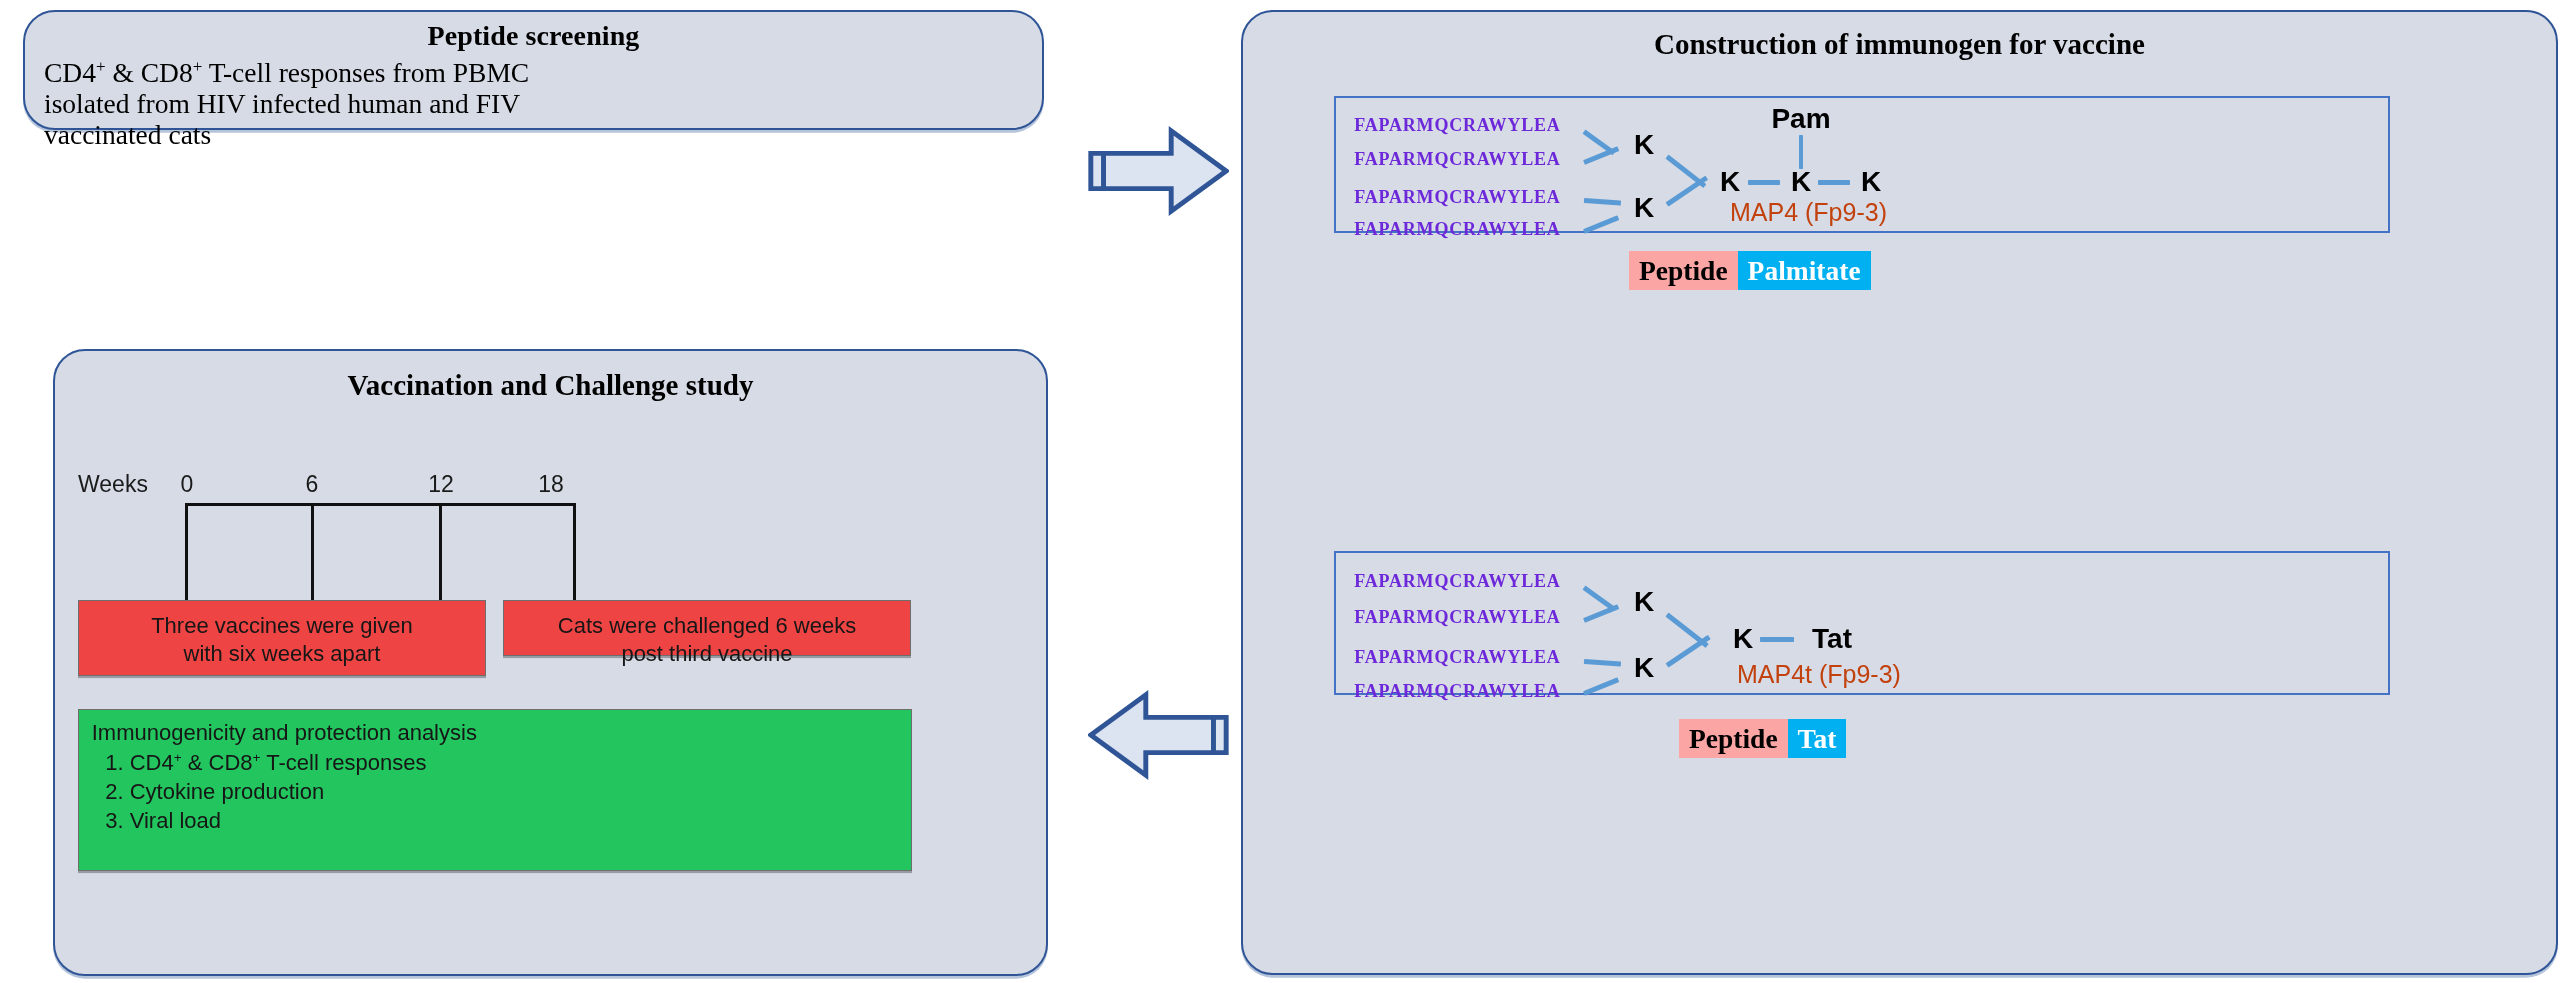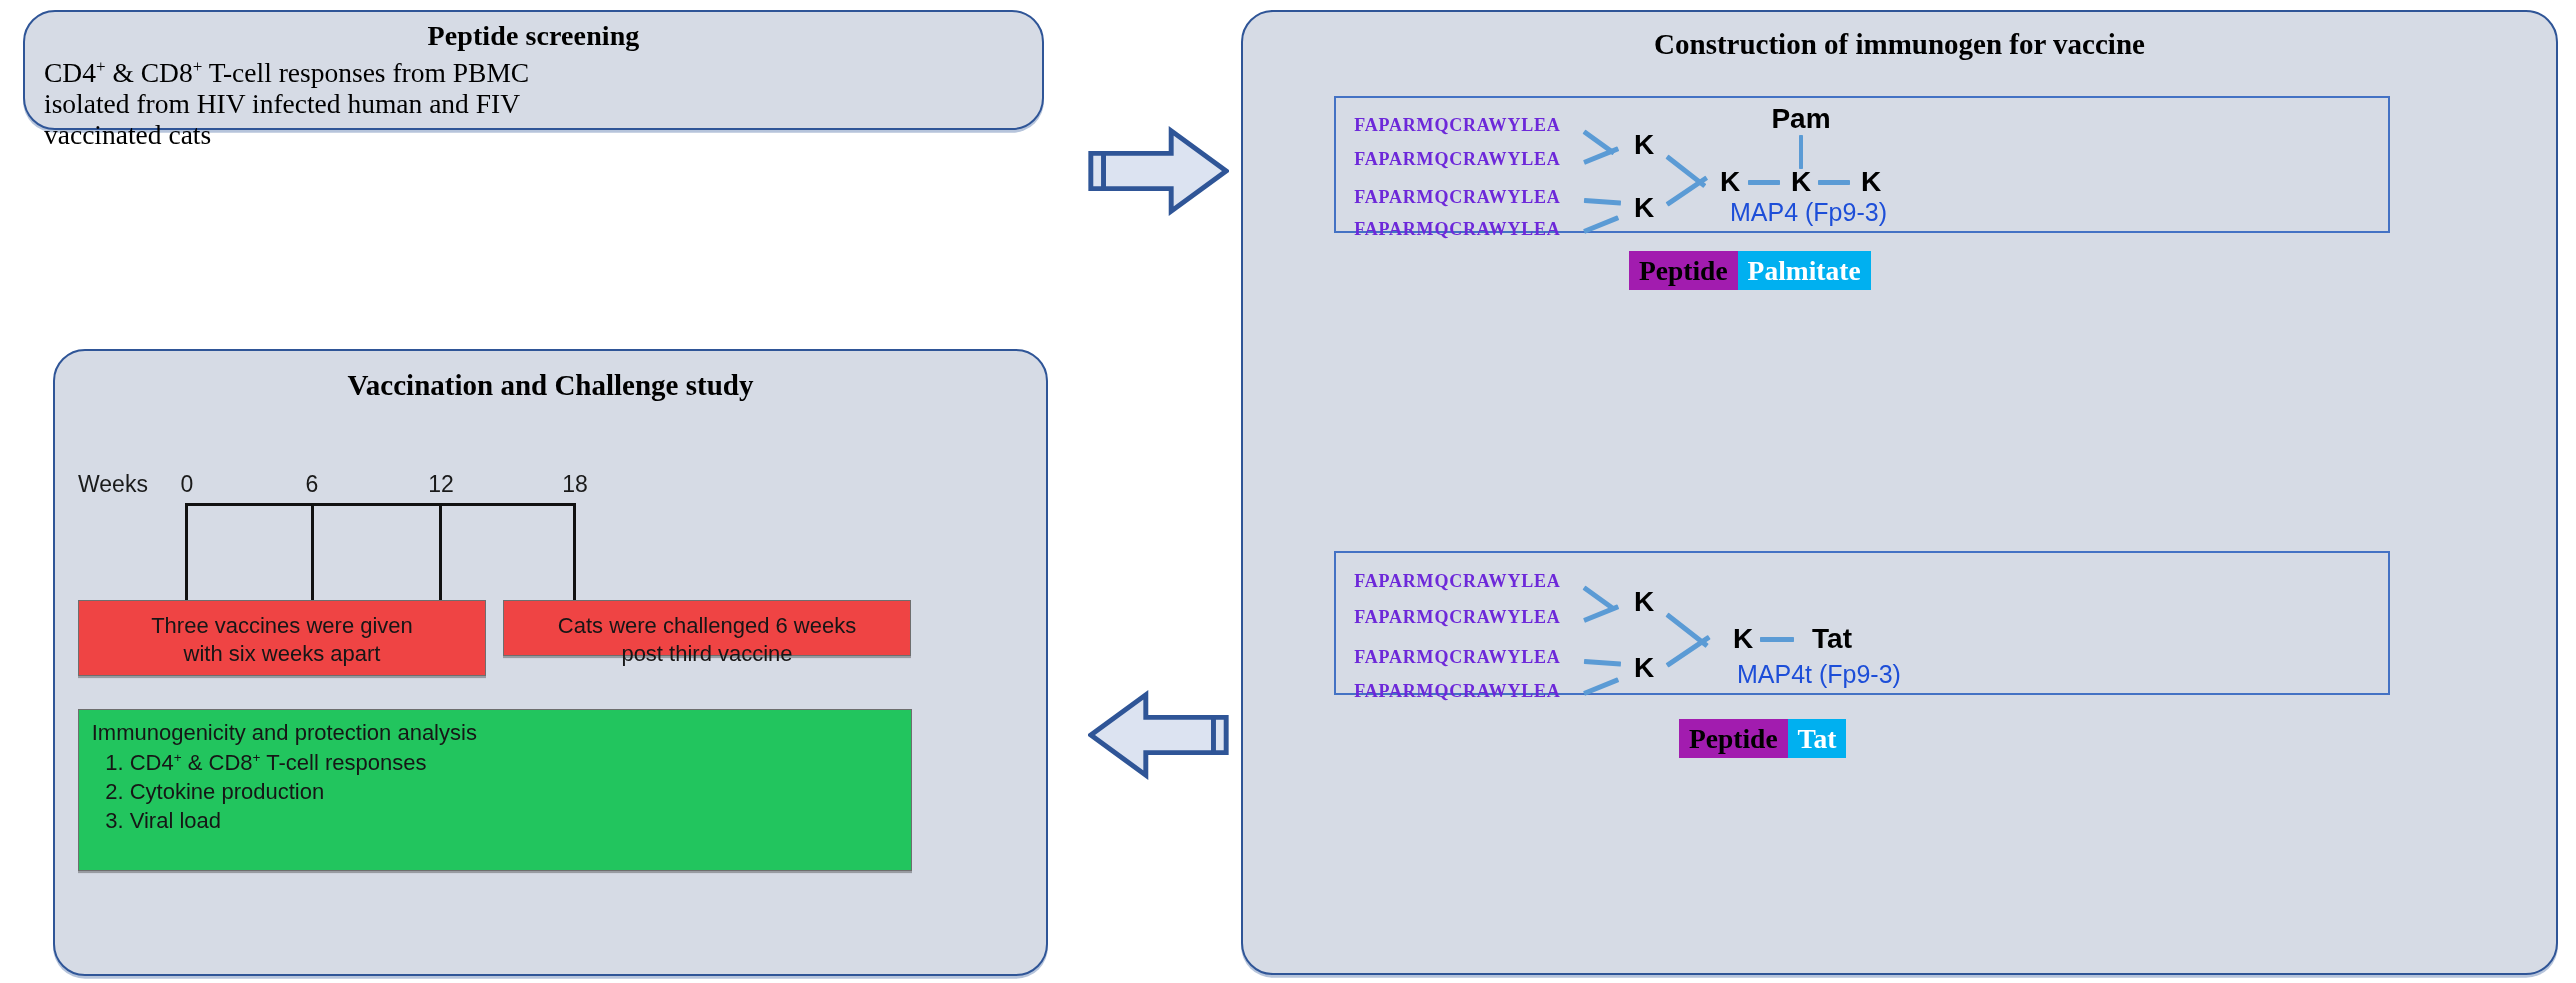--- a/index.html
+++ b/index.html
@@ -155,39 +155,39 @@
   .bond-v {
     position: absolute;
     background: #5b9bd5;
     width: 3.5px;
     border-radius: 0.7px;
   }
   .map-label {
     position: absolute;
     font-family: "Liberation Sans", sans-serif;
     font-size: 25px;
-    color: #1d4ed8;
+    color: #c2410c;
     white-space: nowrap;
   }
 
   
   .legend {
     position: absolute;
     display: flex;
     height: 39px;
   }
   .legend span {
     display: flex; align-items: center; justify-content: center;
     font-family: "Liberation Serif", serif;
     font-weight: bold;
     font-size: 27.5px;
     padding: 0 10px;
     box-sizing: border-box;
   }
-  .chip-peptide { background: #a21caf; color: #000; }
+  .chip-peptide { background: #fca5a5; color: #000; }
   .chip-mod     { background: #00b0f0; color: #fff; }
   #legend-top    { left: 386px; top: 239px; }
   #legend-bottom { left: 436px; top: 707px; }
 
   
   .block-arrow { position: absolute; }
   #arrow-right { left: 1088px; top: 125px; width: 141px; height: 92px; }
   #arrow-left  { left: 1088px; top: 689px; width: 141px; height: 92px; }
 </style>
 </head>
@@ -204,21 +204,21 @@
 
 <div class="panel" id="panel-study">
   <div class="panel-title">Vaccination and Challenge study</div>
 
   <div class="timeline">
     <div class="weeks-label">Weeks</div>
 
     <div class="tick-label" style="left:132px;">0</div>
     <div class="tick-label" style="left:257px;">6</div>
     <div class="tick-label" style="left:386px;">12</div>
-    <div class="tick-label" style="left:520px;">18</div>
+    <div class="tick-label" style="left:496px;">18</div>
 
     <div class="tl-axis" style="left:130px; top:152px; width:391px;"></div>
 
     <div class="tl-drop" style="left:130px; top:152px; height:99px;"></div>
     <div class="tl-drop" style="left:256px; top:152px; height:99px;"></div>
     <div class="tl-drop" style="left:384px; top:152px; height:99px;"></div>
     <div class="tl-drop" style="left:518px; top:152px; height:99px;"></div>
   </div>
 
   <div class="study-box" id="box-vaccines">

